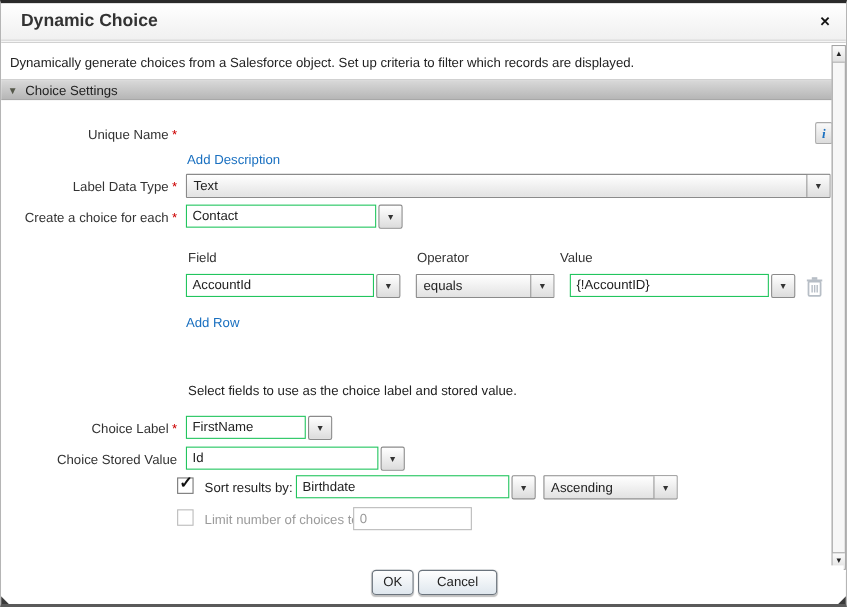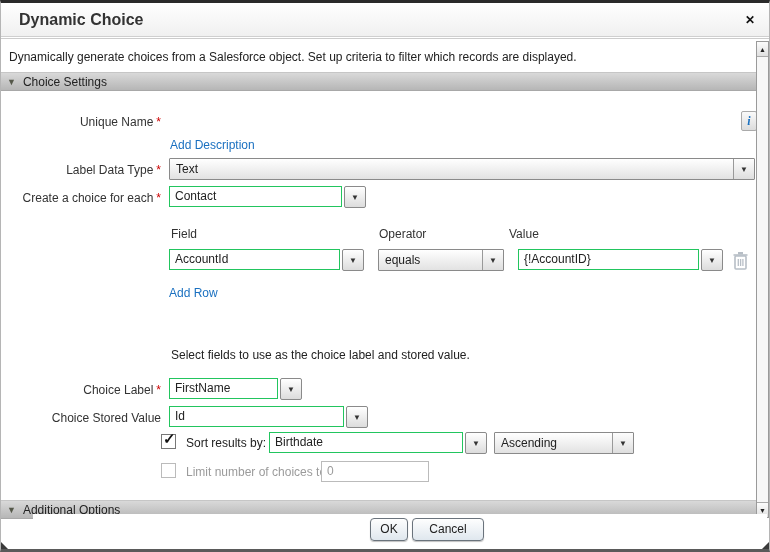--- a/index.html
+++ b/index.html
@@ -122,21 +122,21 @@
   }
   .scroll-btn {
     position: absolute; left: 0; width: 11px; height: 15px;
     background: linear-gradient(#fcfcfc, #e0e0e0);
     text-align: center; line-height: 15px; font-size: 7px; color: #222; cursor: pointer;
   }
   .scroll-up { top: 0; border-bottom: 1px solid #aaa; }
   .scroll-down { bottom: 0; border-top: 1px solid #aaa; }
   
   .footer {
-    position: absolute; bottom: 0; left: 0; right: 2px; height: 35px; background: #fff; margin-left: 32px;
+    position: absolute; bottom: 0; left: 0; right: 2px; height: 35px; background: #fff;
   }
   .btn {
     position: absolute; height: 23px;
     background: linear-gradient(#fefefe, #dfe7ee);
     border: 1px solid #6a737c; border-radius: 4px;
     font-size: 12px; color: #222; text-align: center; line-height: 21px; cursor: pointer;
     box-shadow: 0 1px 1px rgba(0,0,0,0.25);
   }
   .btn-ok { left: 337px; top: 4px; width: 38px; }
   .btn-cancel { left: 379px; top: 4px; width: 72px; }
@@ -245,34 +245,31 @@
     <div class="checkbox" style="left:160px; top:395px;">
       <span class="check">✓</span>
     </div>
     <div class="hint" style="left:185px; top:397px;">Sort results by:</div>
     <div class="text-input" style="left:268px; top:393px; width:194px;">
       <span>Birthdate</span>
     </div>
     <div class="combo-btn" style="left:464px; top:393px;">
       <span>▼</span>
     </div>
-    <div class="select" style="left:493px; top:393px; width:140px;">
+    <div class="select" style="left:493px; top:393px; width:122px;">
       <span class="val">Ascending</span>
       <span class="arr">▼</span>
     </div>
 
     <div class="checkbox disabled" style="left:160px; top:424px;"></div>
     <div class="hint dis-text" style="left:185px; top:426px;">Limit number of choices to:</div>
     <div class="text-input input-disabled" style="left:320px; top:422px; width:108px;">
       <span>0</span>
     </div>
 
-    <div class="section-bar bar-additional">
-      <span class="tri">▼</span><span>Additional Options</span>
-    </div>
 
     <div class="scrollbar">
       <div class="scroll-btn scroll-up">▲</div>
       <div class="scroll-btn scroll-down">▼</div>
     </div>
   </div>
 
   <div class="footer">
     <div class="btn btn-ok">OK</div>
     <div class="btn btn-cancel">Cancel</div>

